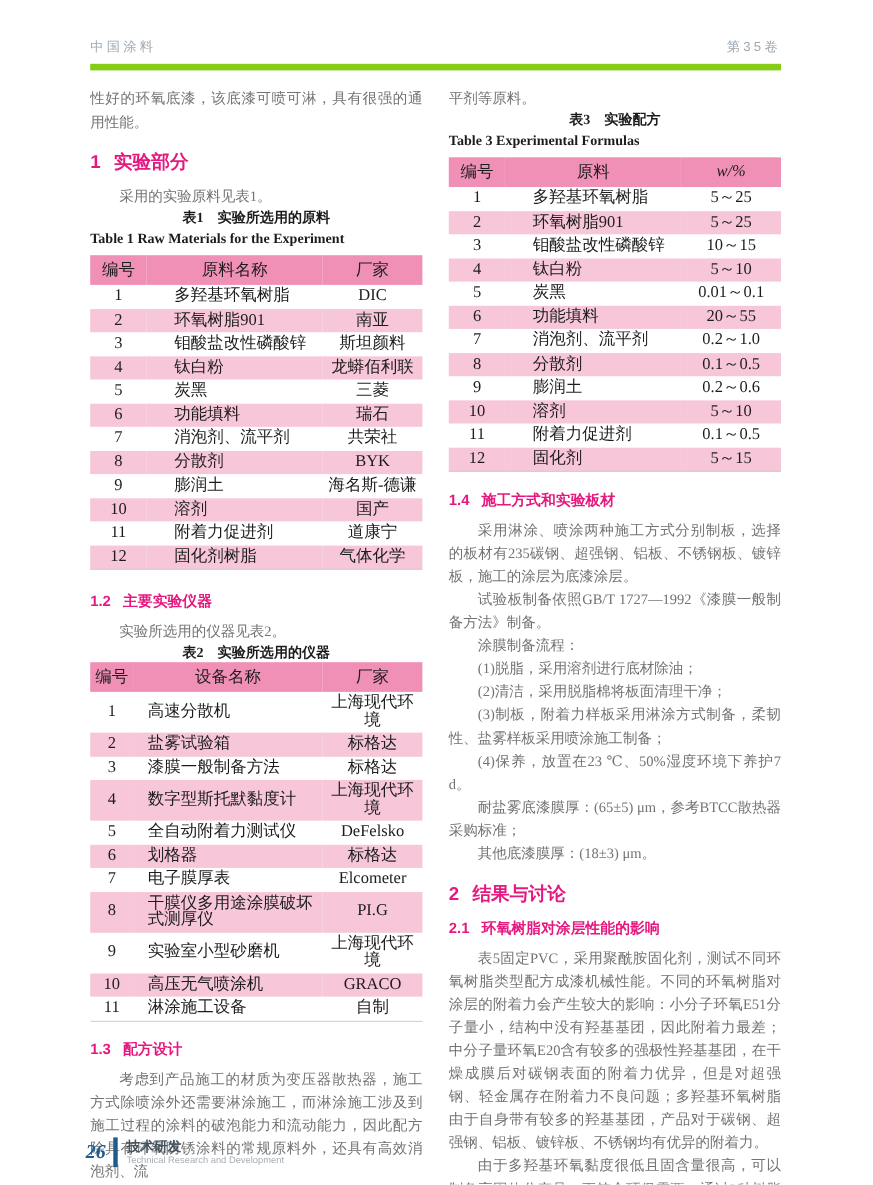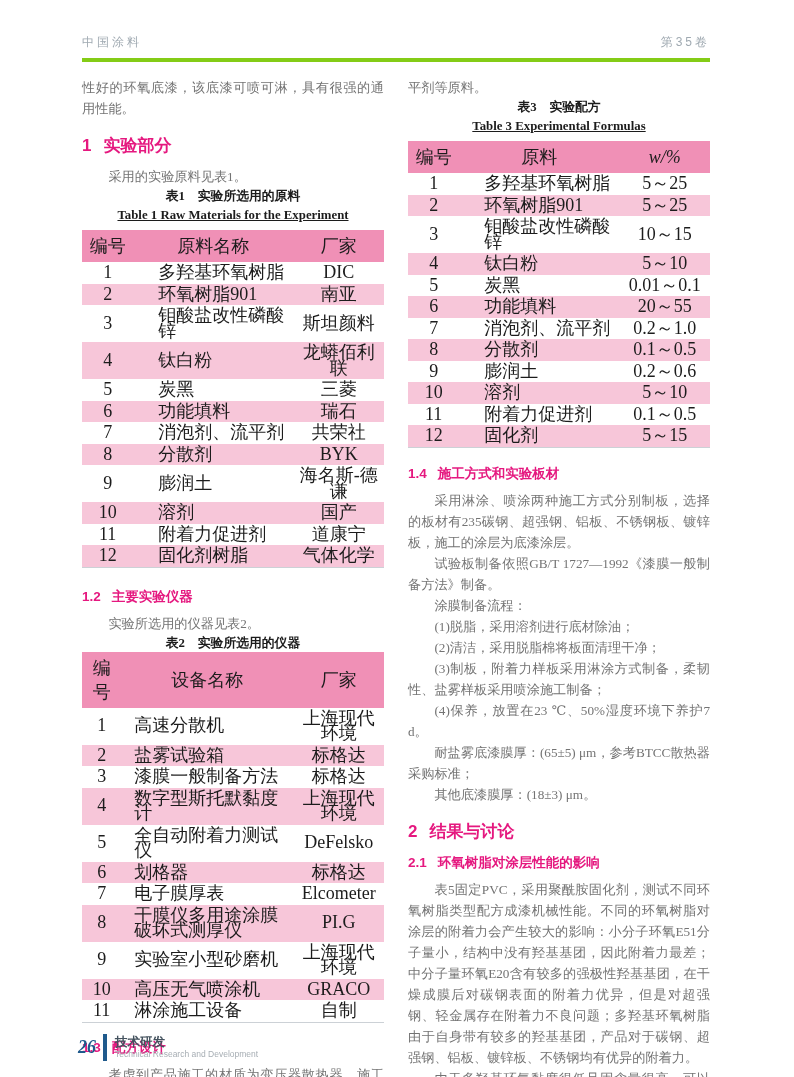--- a/index.html
+++ b/index.html
@@ -6,21 +6,21 @@
   .page{
     position:relative; width:794px; height:1077px; background:#ffffff;
     box-sizing:border-box; padding:34px 84px 0 82px; overflow:hidden;
     font-family:"Liberation Serif","DejaVu Serif",serif; color:#1c1c1c;
   }
   
   .pg-header{
     display:flex; justify-content:space-between; align-items:flex-end;
     color:#9fa9b1; font-family:"Liberation Sans","DejaVu Sans",sans-serif;
     font-size:12px; letter-spacing:3px;
-    padding-bottom:7px; border-bottom:4px solid #84cc16;
+    padding-bottom:7px; border-bottom:6px solid #84cc16;
   }
   
   .cols{display:flex; gap:24px; margin-top:15px;}
   .col{flex:1; min-width:0;}
   .para{
     margin:0; font-size:13.2px; line-height:21px; text-align:justify;
     text-indent:2em; color:#737373;
   }
   .para.noindent{text-indent:0;}
   
@@ -29,23 +29,23 @@
     color:#e5187f; font-size:17px; margin:15px 0 9px 0;
   }
   .h1 .hnum{margin-right:12px;}
   .h2{
     font-family:"Liberation Sans","DejaVu Sans",sans-serif; font-weight:bold;
     color:#e5187f; font-size:13.5px; margin:11px 0 7px 0;
   }
   .h2 .hnum{margin-right:11px;}
   
   .cap-cn{font-weight:bold; font-size:12.8px; text-align:center; margin-top:1px;}
-  .cap-en{font-weight:bold; font-size:12.8px; text-align:center; margin:3px 0 7px 0;text-decoration:underline;}
-  
-  .dtable{width:100%; border-collapse:collapse; font-size:18px; border-bottom:1px solid #ccd1d6;}
+  .cap-en{font-weight:bold; font-size:12.8px; text-align:left; margin:3px 0 7px 0;}
+  
+  .dtable{width:100%; border-collapse:collapse; font-size:15px; border-bottom:1px solid #ccd1d6;}
   .dtable th{
     background:#f090b6; font-weight:normal; padding:4px 2px; text-align:center;
   }
   .dtable td{padding:3px 2px; text-align:center; line-height:15.5px;}
   .dtable tbody tr:nth-child(even){background:#f7c6d9;}
   .dtable th:first-child, .dtable td:first-child{width:17%;}
   .dtable th:nth-child(2), .dtable td:nth-child(2){width:53%;}
   .dtable td:nth-child(2){text-align:left; padding-left:25px; padding-right:4px;}
   #t2 td:nth-child(2){padding-left:13px;}
   #t2 th:first-child, #t2 td:first-child{width:13%;}

